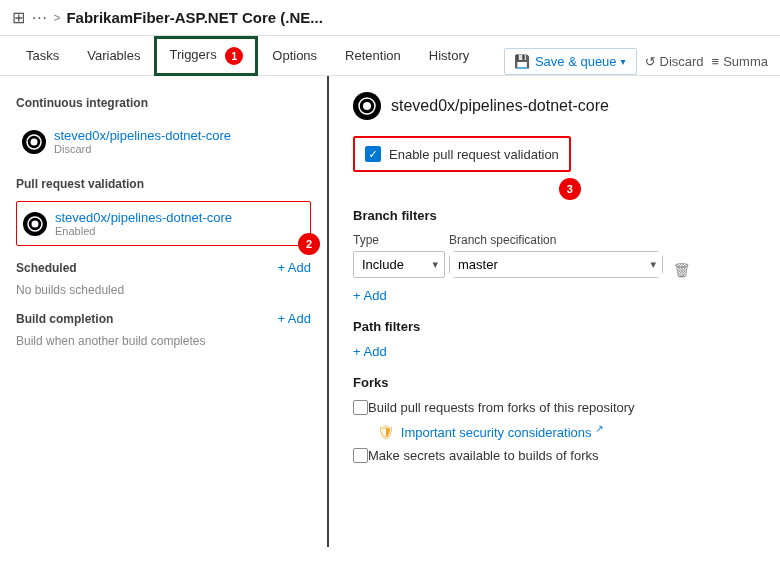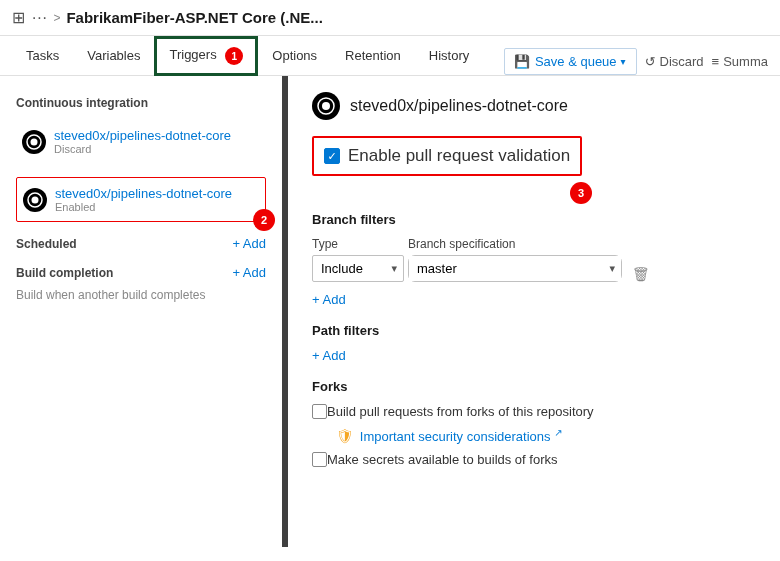--- a/index.html
+++ b/index.html
@@ -20,42 +20,42 @@
     .nav-actions { margin-left: auto; display: flex; align-items: center; gap: 8px; }
     .btn-save-queue { display: flex; align-items: center; gap: 4px; color: #0078d4; font-size: 13px; cursor: pointer; padding: 5px 10px; border: 1px solid #c0d4e8; border-radius: 2px; }
     .btn-save-queue .chevron-down { font-size: 10px; }
     .btn-discard { color: #555; font-size: 13px; cursor: pointer; display: flex; align-items: center; gap: 4px; }
     .btn-summary { color: #555; font-size: 13px; cursor: pointer; display: flex; align-items: center; gap: 4px; }
 
     
     .main-content { display: flex; height: calc(561px - 90px); }
 
     
-    .left-panel { width: 288px; border-right: 6px solid #404040; padding: 16px; overflow-y: auto; }
+    .left-panel { width: 329px; border-right: 2px solid #404040; padding: 16px; overflow-y: auto; }
     .section-title { font-size: 12px; font-weight: 600; color: #444; margin-bottom: 10px; margin-top: 4px; }
     .trigger-item { display: flex; align-items: flex-start; gap: 8px; padding: 8px 6px; border-radius: 2px; cursor: pointer; }
     .trigger-item.selected { border: 1.5px solid #e00; background: #fff; }
     .trigger-item .repo-icon { width: 24px; height: 24px; border-radius: 50%; background: #000; display: flex; align-items: center; justify-content: center; color: white; font-size: 13px; flex-shrink: 0; margin-top: 2px; }
     .trigger-item .info .name { font-size: 13px; color: #0078d4; }
     .trigger-item .info .status { font-size: 11px; color: #888; }
     .section-divider { margin: 14px 0 10px 0; }
     .section-header-row { display: flex; align-items: center; justify-content: space-between; margin-bottom: 8px; }
     .add-btn { color: #0078d4; font-size: 13px; cursor: pointer; display: flex; align-items: center; gap: 2px; }
     .no-content-text { font-size: 12px; color: #888; margin-top: 4px; }
 
     
     .right-panel { flex: 1; padding: 16px 24px; overflow-y: auto; }
     .right-panel-header { display: flex; align-items: center; gap: 10px; margin-bottom: 16px; }
     .right-panel-header .repo-icon-lg { width: 28px; height: 28px; border-radius: 50%; background: #000; display: flex; align-items: center; justify-content: center; color: white; font-size: 15px; }
     .right-panel-header .repo-name { font-size: 16px; font-weight: 500; color: #1a1a1a; }
 
     .enable-pr-row { display: flex; align-items: center; gap: 8px; margin-bottom: 18px; border: 2px solid #e00; padding: 8px 10px; border-radius: 2px; display: inline-flex; }
     .checkbox-blue { width: 16px; height: 16px; background: #0078d4; border: 1px solid #0078d4; display: flex; align-items: center; justify-content: center; border-radius: 2px; flex-shrink: 0; }
     .checkbox-blue .checkmark { color: white; font-size: 11px; }
-    .enable-pr-label { font-size: 17px; text-align: center; }
+    .enable-pr-label { font-size: 13px; text-align: center; }
 
     .subsection-title { font-size: 13px; font-weight: 600; margin-bottom: 10px; color: #1a1a1a; }
     .filters-row { display: flex; gap: 4px; margin-bottom: 10px; align-items: flex-end; }
     .filter-col label { font-size: 12px; color: #444; margin-bottom: 4px; display: block; }
     .select-wrapper { position: relative; display: inline-flex; align-items: center; border: 1px solid #c0c0c0; border-radius: 2px; background: #fff; }
     .select-wrapper select { appearance: none; border: none; padding: 5px 28px 5px 8px; font-size: 13px; background: transparent; cursor: pointer; outline: none; min-width: 90px; }
     .select-wrapper .sel-arrow { position: absolute; right: 6px; pointer-events: none; color: #555; font-size: 11px; }
     .branch-spec-wrapper { position: relative; display: inline-flex; align-items: center; border: 1px solid #c0c0c0; border-radius: 7px; background: #fff; }
     .branch-spec-wrapper input { border: none; padding: 5px 28px 5px 8px; font-size: 13px; outline: none; min-width: 150px; }
     .branch-spec-wrapper .sel-arrow { position: absolute; right: 6px; pointer-events: none; color: #555; font-size: 11px; }
@@ -124,20 +124,21 @@
             <circle cx="8" cy="8" r="3.5" fill="white"></circle>
           </svg>
       </div>
       <div class="info">
         <div class="name">steved0x/pipelines-dotnet-core</div>
         <div class="status">Discard</div>
       </div>
     </div>
 
     <div class="section-divider"></div>
+    <div class="section-title">Pull request validation</div>
     <div class="trigger-item selected" style="position:relative;">
       <div class="repo-icon">
         <svg width="16" height="16" viewBox="0 0 16 16" fill="white">
             <circle cx="8" cy="8" r="7" fill="none" stroke="white" stroke-width="1.5"></circle>
             <circle cx="8" cy="8" r="3.5" fill="white"></circle>
           </svg>
       </div>
       <div class="info">
         <div class="name">steved0x/pipelines-dotnet-core</div>
         <div class="status">Enabled</div>
@@ -145,20 +146,21 @@
       <div style="position:absolute; bottom:-10px; right:-10px;">
         <div class="badge-circle">2</div>
       </div>
     </div>
 
     <div class="section-divider"></div>
     <div class="section-header-row">
       <div class="section-title" style="margin:0;">Scheduled</div>
       <div class="add-btn">+ Add</div>
     </div>
+    <div class="no-content-text">No builds scheduled</div>
 
     <div class="section-divider"></div>
     <div class="section-header-row">
       <div class="section-title" style="margin:0;">Build completion</div>
       <div class="add-btn">+ Add</div>
     </div>
     <div class="no-content-text">Build when another build completes</div>
 
   </div>
 

